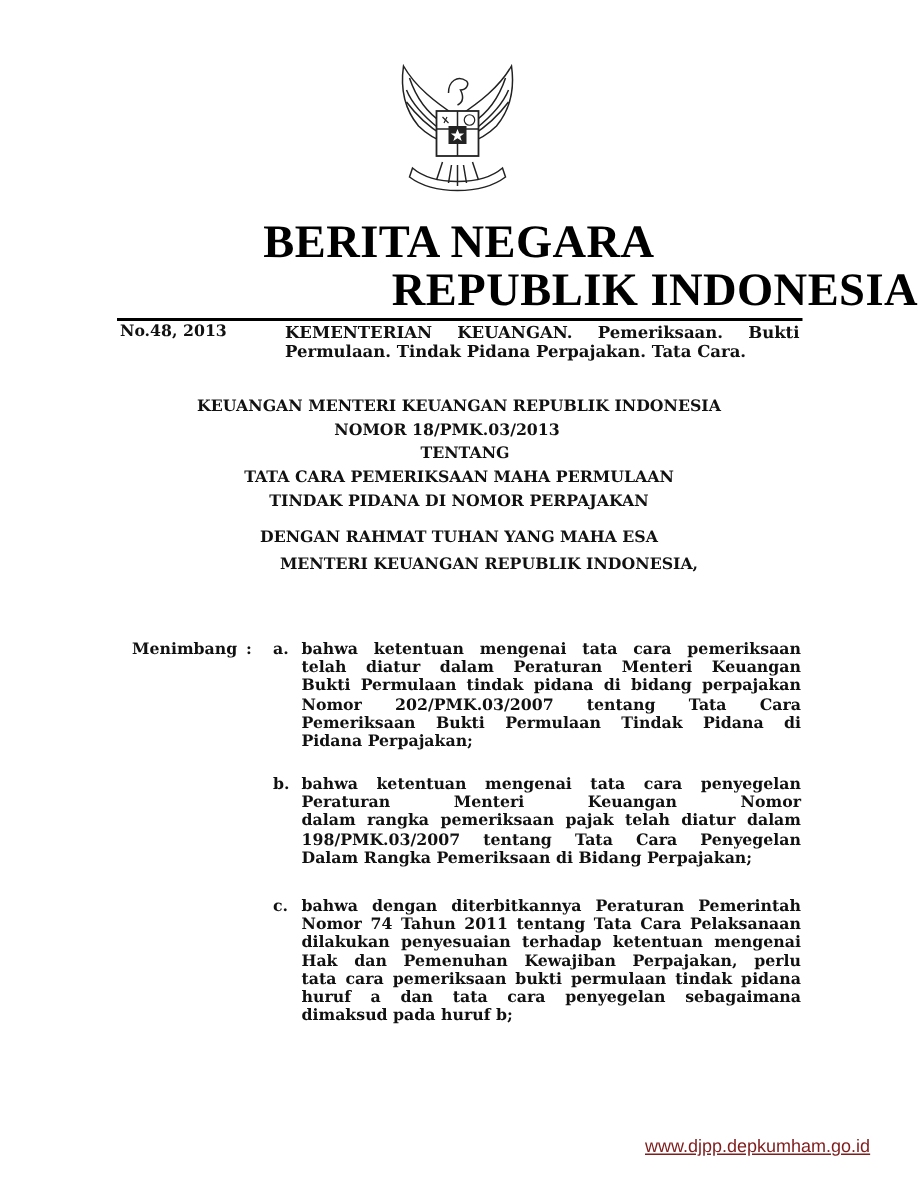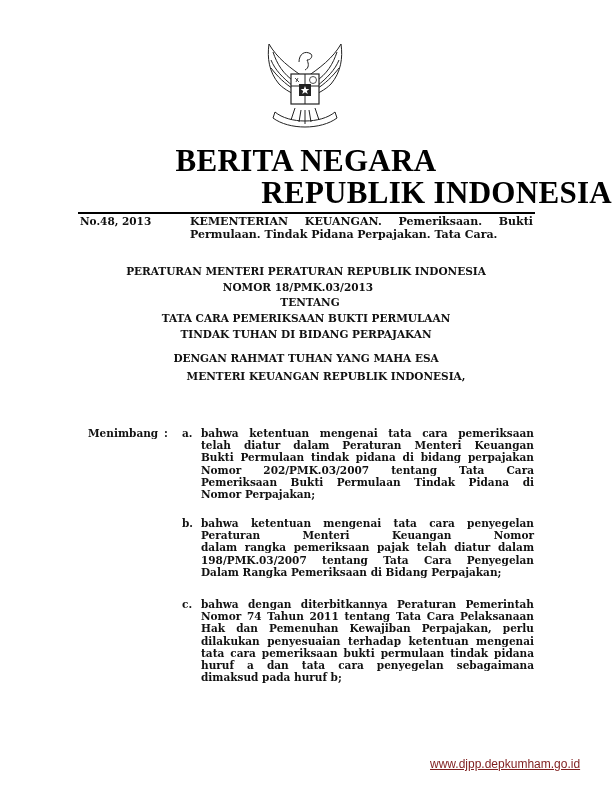--- a/index.html
+++ b/index.html
@@ -61,61 +61,61 @@
   <div class="title t2">REPUBLIK INDONESIA</div>
 
   <div class="rule"></div>
 
   <div class="num">No.48, 2013</div>
   <div class="subject">
     <span class="l1">KEMENTERIAN KEUANGAN. Pemeriksaan. Bukti</span>
     <span>Permulaan. Tindak Pidana Perpajakan. Tata Cara.</span>
   </div>
 
-  <div class="center" style="top:264px;">PERATURAN MENTERI PERATURAN REPUBLIK INDONESIA</div>
+  <div class="center" style="top:264px;">KEUANGAN MENTERI KEUANGAN REPUBLIK INDONESIA</div>
   <div class="center" style="top:280px; left:-8px;">NOMOR 18/PMK.03/2013</div>
   <div class="center" style="top:295px; left:4px;">TENTANG</div>
-  <div class="center" style="top:311px;">TATA CARA PEMERIKSAAN BUKTI PERMULAAN</div>
-  <div class="center" style="top:327px;">TINDAK TUHAN DI BIDANG PERPAJAKAN</div>
+  <div class="center" style="top:311px;">TATA CARA PEMERIKSAAN MAHA PERMULAAN</div>
+  <div class="center" style="top:327px;">TINDAK PIDANA DI NOMOR PERPAJAKAN</div>
   <div class="center" style="top:351px;">DENGAN RAHMAT TUHAN YANG MAHA ESA</div>
   <div class="center" style="top:369px;margin-left:20px;">MENTERI KEUANGAN REPUBLIK INDONESIA,</div>
 
   <div class="menimbang">Menimbang</div>
   <div class="colon">:</div>
 
   <div class="item" style="top:427px;">
     <span class="lbl">a.</span>
     <div class="txt">
       <span>bahwa ketentuan mengenai tata cara pemeriksaan</span>
       <span>telah diatur dalam Peraturan Menteri Keuangan</span>
       <span>Bukti Permulaan tindak pidana di bidang perpajakan</span>
       <span>Nomor 202/PMK.03/2007 tentang Tata Cara</span>
       <span>Pemeriksaan Bukti Permulaan Tindak Pidana di</span>
-      <span class="last">Nomor Perpajakan;</span>
+      <span class="last">Pidana Perpajakan;</span>
     </div>
   </div>
 
   <div class="item" style="top:517px;">
     <span class="lbl">b.</span>
     <div class="txt">
       <span>bahwa ketentuan mengenai tata cara penyegelan</span>
       <span>Peraturan Menteri Keuangan Nomor</span>
       <span>dalam rangka pemeriksaan pajak telah diatur dalam</span>
       <span>198/PMK.03/2007 tentang Tata Cara Penyegelan</span>
       <span class="last">Dalam Rangka Pemeriksaan di Bidang Perpajakan;</span>
     </div>
   </div>
 
   <div class="item" style="top:598px;">
     <span class="lbl">c.</span>
     <div class="txt">
       <span>bahwa dengan diterbitkannya Peraturan Pemerintah</span>
       <span>Nomor 74 Tahun 2011 tentang Tata Cara Pelaksanaan</span>
+      <span>dilakukan penyesuaian terhadap ketentuan mengenai</span>
       <span>Hak dan Pemenuhan Kewajiban Perpajakan, perlu</span>
-      <span>dilakukan penyesuaian terhadap ketentuan mengenai</span>
       <span>tata cara pemeriksaan bukti permulaan tindak pidana</span>
       <span>huruf a dan tata cara penyegelan sebagaimana</span>
       <span class="last">dimaksud pada huruf b;</span>
     </div>
   </div>
 
   <a class="footer">www.djpp.depkumham.go.id</a>
 </div>
 
 </body></html>

